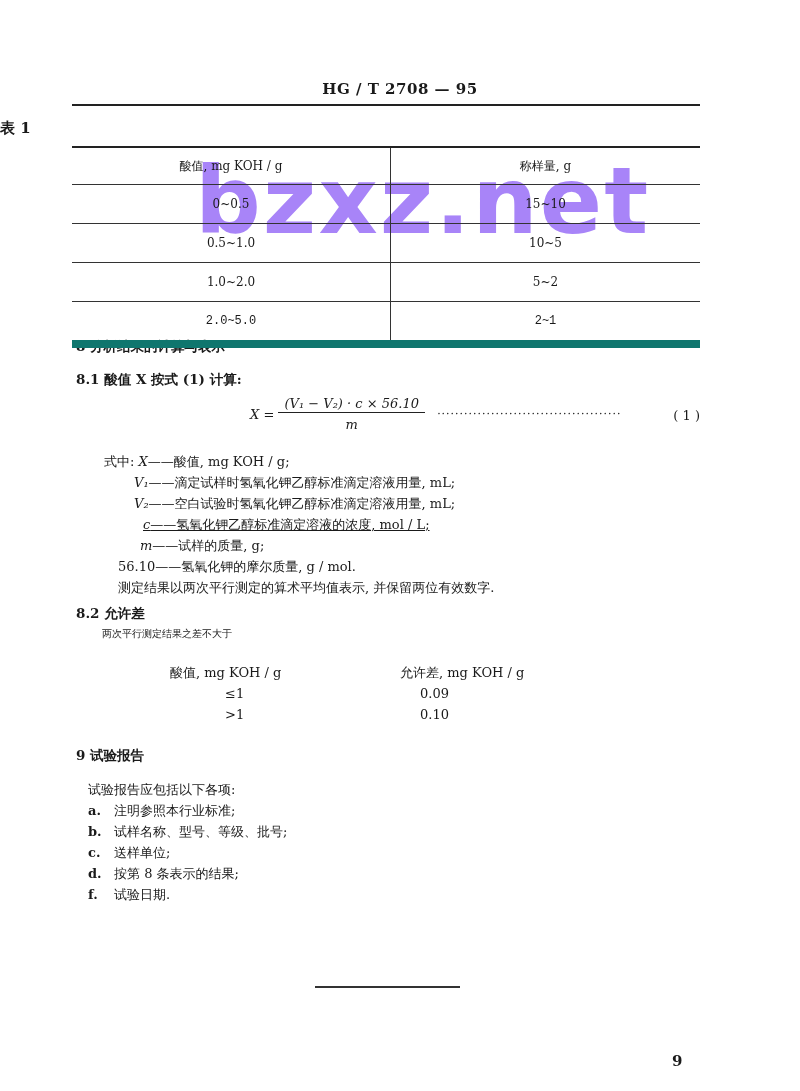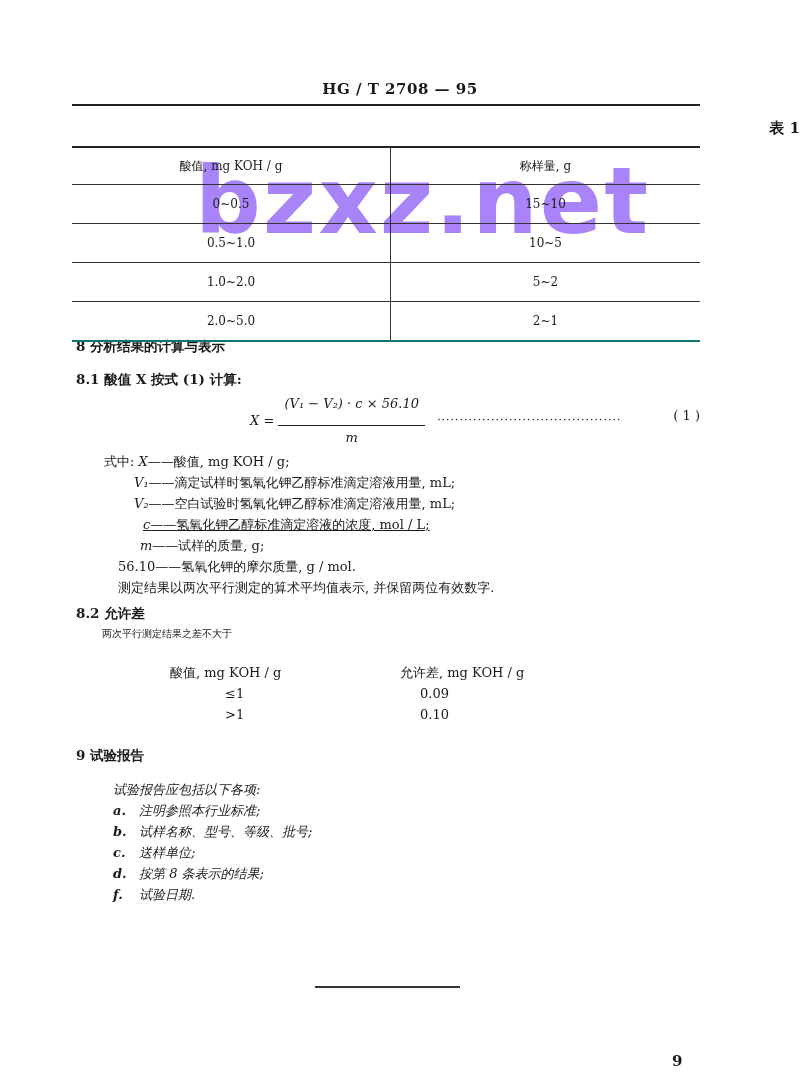--- a/index.html
+++ b/index.html
@@ -1,33 +1,33 @@
 <!DOCTYPE html>
 <html><head>
 <meta charset="utf-8">
 <style>
   html, body { margin:0; padding:0; background:#ffffff; }
   body { width:800px; height:1091px; position:relative; overflow:hidden;
          font-family:"DejaVu Serif","Liberation Serif",serif; color:#1a1a1a; }
   .abs { position:absolute; }
   .header { left:0; width:800px; top:80px; text-align:center; font-size:15px; font-weight:bold; letter-spacing:0.5px; }
   .hrule { left:72px; width:628px; top:104px; border-top:2px solid #222; }
-  .table-title { left:0; width:800px; top:119px; text-align:right; font-size:15px; font-weight:bold; }
+  .table-title { left:0; width:800px; top:119px; text-align:left; font-size:15px; font-weight:bold; }
   .watermark { left:195px; top:148px; font-family:"DejaVu Sans","Liberation Sans",sans-serif; font-weight:bold;
                font-size:92px; color:#8b5cf6; letter-spacing:2px; opacity:0.75; z-index:0; }
   table.t1 { left:72px; top:146px; width:628px; border-collapse:collapse; font-size:12px; z-index:1; }
   table.t1 td { height:36px; text-align:center; border-bottom:1.5px solid #333; }
   table.t1 tr:first-child td { border-top:2px solid #222; height:34px; }
-  table.t1 tr:last-child td { border-bottom:2px solid #0f766e; }
+  table.t1 tr:last-child td { border-bottom:8px solid #0f766e;font-family:Liberation Mono, monospace; }
   table.t1 td.left { width:316px; border-right:1px solid #333; }
   .sec { font-size:13.5px; font-weight:bold; }
   .body { font-size:10px; }
   .formula { font-size:13px; }
   .frac { display:inline-block; vertical-align:middle; text-align:center; }
-  .frac .num { display:block; padding:0 6px 14px; border-bottom:1px solid #222; font-style:italic; }
+  .frac .num { display:block; padding:0 6px 1px; border-bottom:1px solid #222; font-style:italic; }
   .frac .den { display:block; padding-top:4px; font-style:italic; }
   .dots { letter-spacing:1px; font-size:11px; }
   .defs { font-size:13px; line-height:21px; }
   .tol { font-size:13px; line-height:21px; }
   .list { font-size:13px; line-height:21px; }
   .list .lbl { display:inline-block; width:26px; font-weight:bold; }
   .footrule { left:315px; width:145px; top:986px; border-top:2px solid #333; }
   .pageno { left:672px; top:1052px; font-size:15px; font-weight:bold; }
   i.v { font-style:italic; }
 </style>
@@ -114,21 +114,21 @@
     <span style="width:230px; padding-left:55px; box-sizing:border-box;">≤1</span>
     <span style="padding-left:20px;">0.09</span>
   </div>
   <div style="display:flex;">
     <span style="width:230px; padding-left:55px; box-sizing:border-box;">&gt;1</span>
     <span style="padding-left:20px;">0.10</span>
   </div>
 </div>
 
 <div class="abs sec" style="left:76px; top:747px;">9   试验报告</div>
-<div class="abs list" style="left:113px; top:779px;font-style:italic;">
+<div class="abs list" style="left:88px; top:779px;">
   <div>试验报告应包括以下各项:</div>
   <div><span class="lbl">a.</span><span>注明参照本行业标准;</span></div>
   <div><span class="lbl">b.</span><span>试样名称、型号、等级、批号;</span></div>
   <div><span class="lbl">c.</span><span>送样单位;</span></div>
   <div><span class="lbl">d.</span><span>按第 8 条表示的结果;</span></div>
   <div><span class="lbl">f.</span><span>试验日期.</span></div>
 </div>
 
 <div class="abs footrule"></div>
 <div class="abs pageno">9</div>

